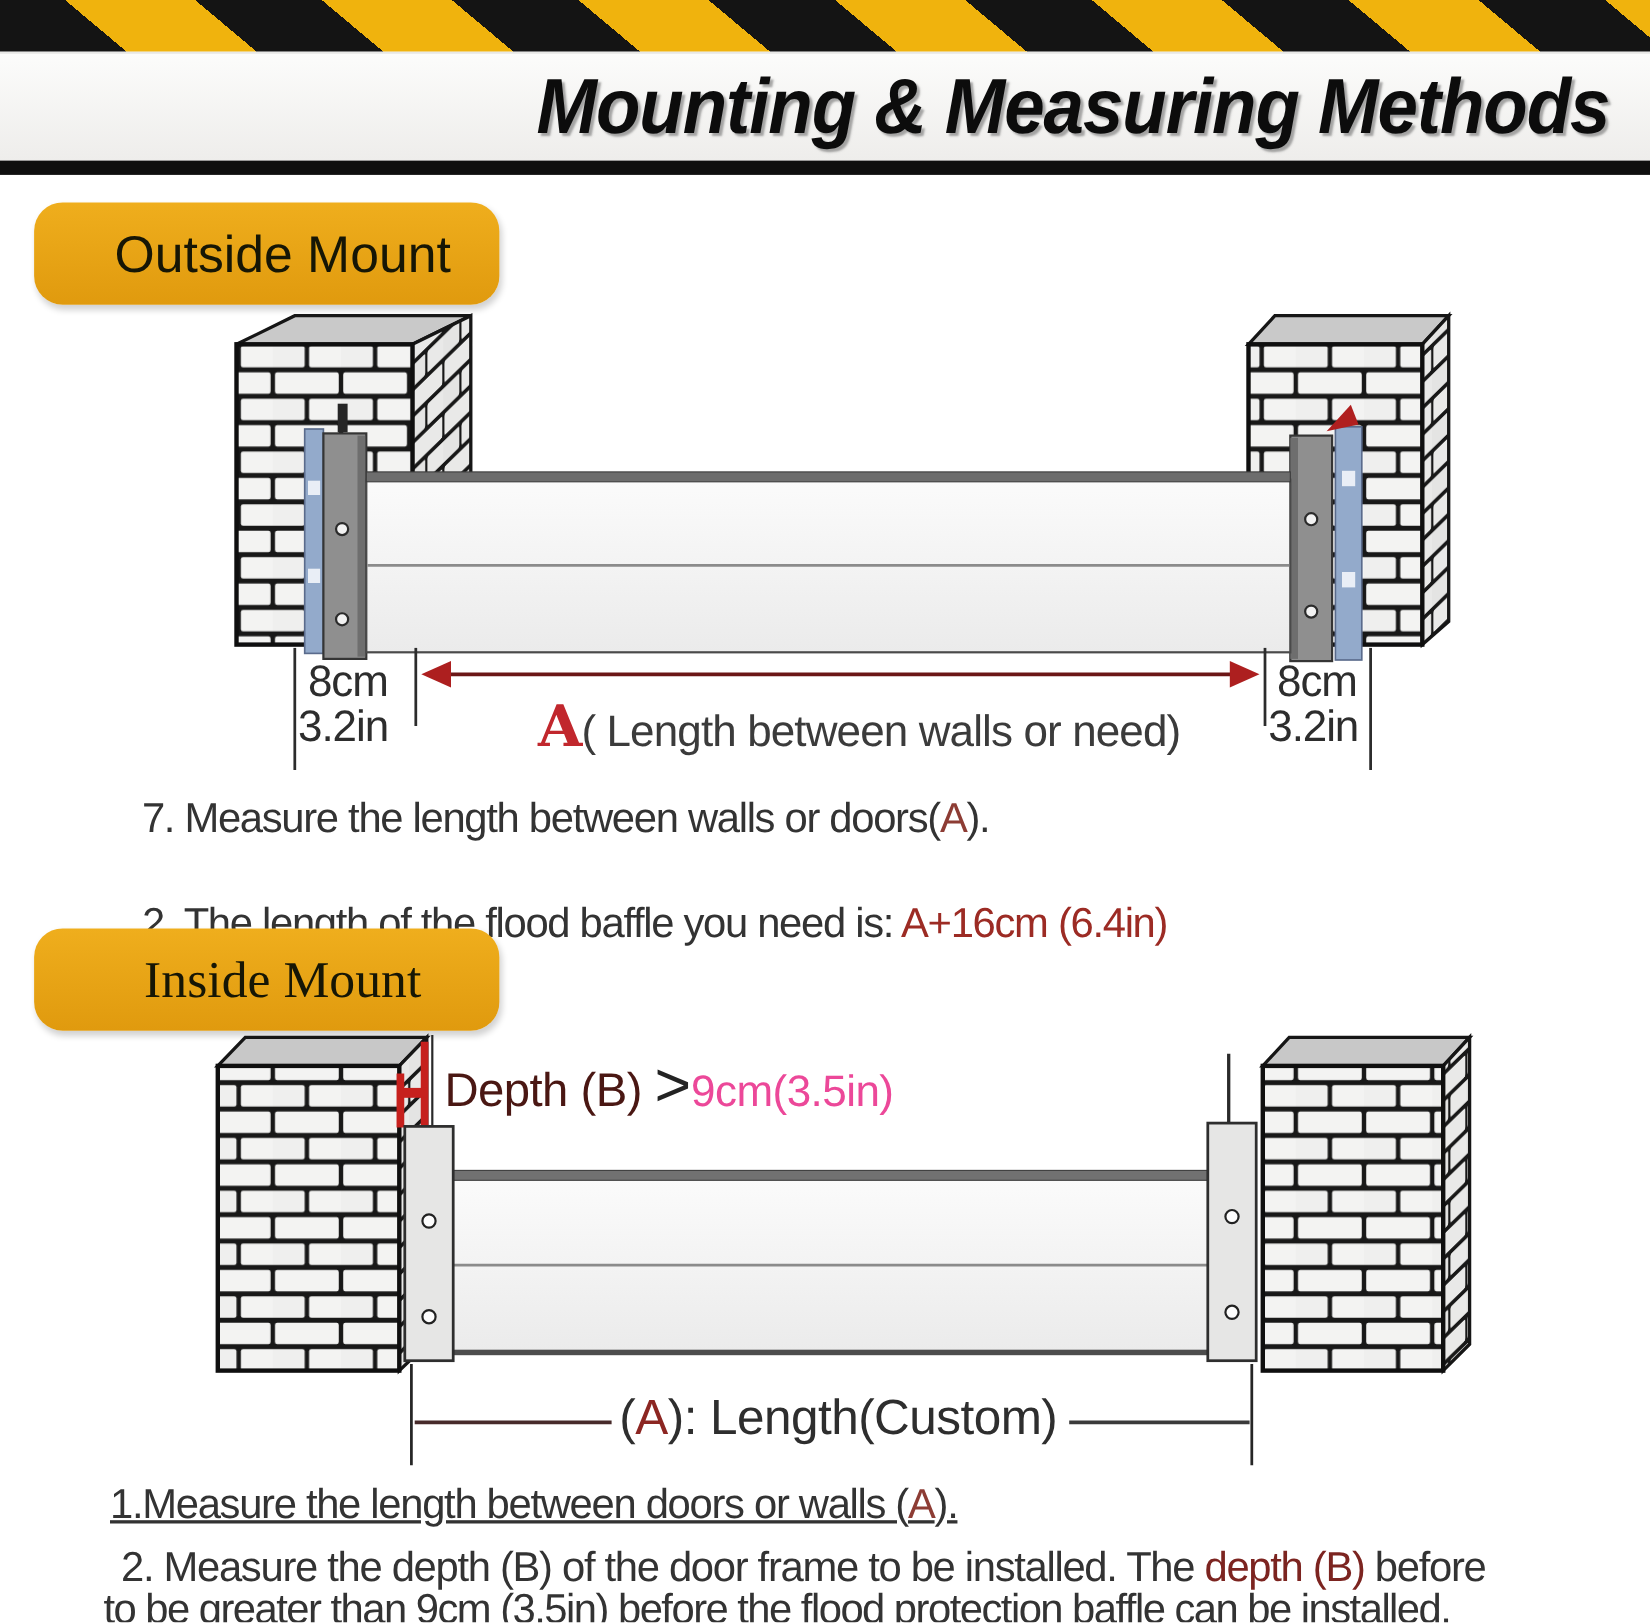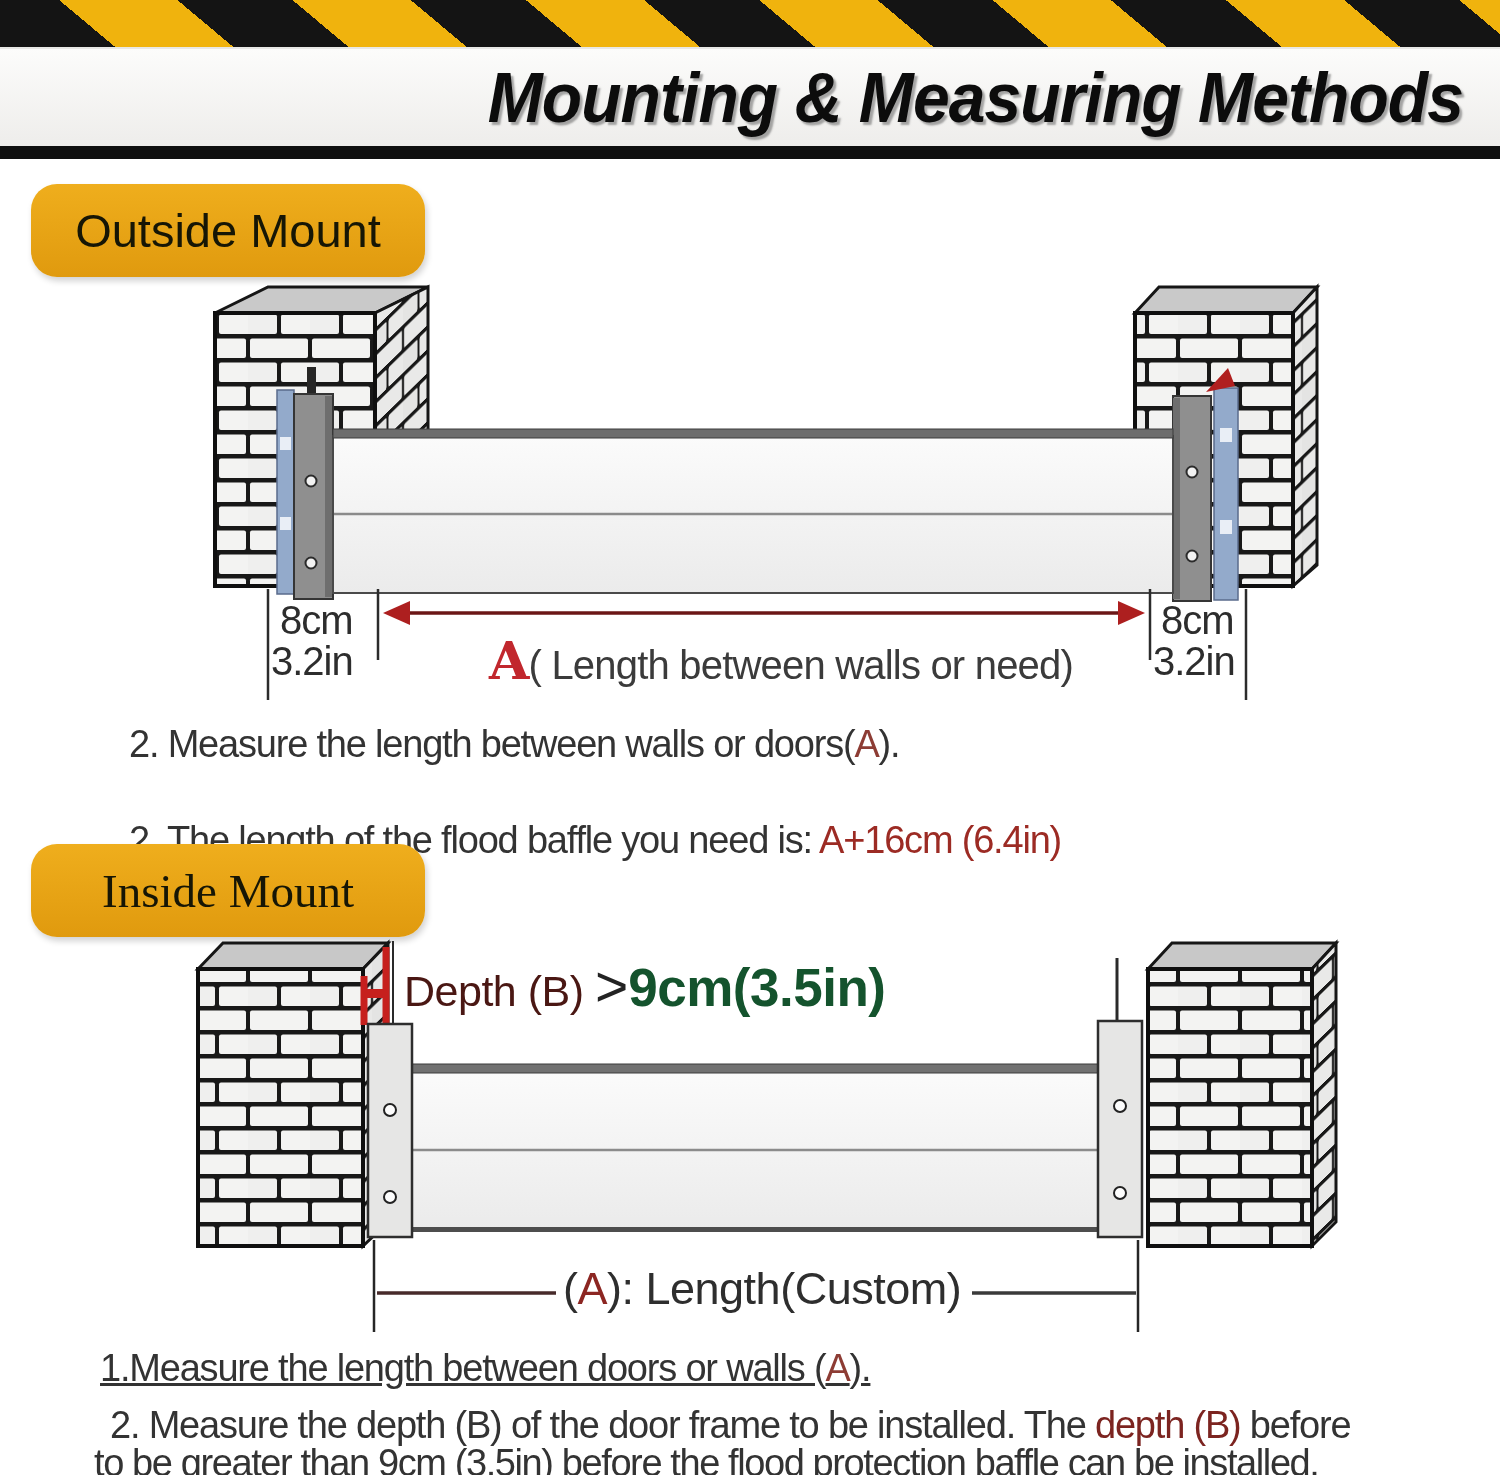--- a/index.html
+++ b/index.html
@@ -13,21 +13,21 @@
   .title-band{position:absolute;top:49px;left:0;width:1500px;height:97px;
       background:linear-gradient(#fcfcfb,#eeedeb);display:flex;align-items:center;justify-content:flex-end;font-style:italic;}
   .title-band h1{margin:0;font-size:71px;font-weight:bold;color:#0c0c0c;white-space:nowrap;
       transform:scaleX(0.93);letter-spacing:-1px;text-shadow:3px 3px 2px rgba(110,110,110,0.6);}
   .black-bar{position:absolute;top:146px;left:0;width:1500px;height:13px;background:#0f0f0f;}
 
   
   .badge{position:absolute;left:31px;width:394px;height:93px;border-radius:26px;
       background:linear-gradient(180deg,#efae1d,#e09a0e);
       display:flex;align-items:center;justify-content:center;
-      font-size:47px;color:#161605;box-shadow:2px 4px 6px rgba(0,0,0,0.18);}
+      font-size:47px;color:#161605;box-shadow:2px 4px 6px rgba(0,0,0,0.18);padding-left:29px;}
   .badge.outside{top:184px;}
   .badge.inside{top:844px;font-family:Liberation Serif, serif;}
 
   
   svg.diagram{position:absolute;left:0;}
   #diagram-outside{top:280px;width:1500px;height:430px;}
   #diagram-inside{top:935px;width:1500px;height:400px;}
 
   
   .dim{position:absolute;color:#2d2d2d;font-size:40px;line-height:1;letter-spacing:-1px;white-space:nowrap;}
@@ -44,21 +44,21 @@
   .step{position:absolute;font-size:38px;letter-spacing:-1.2px;color:#333333;white-space:nowrap;}
   #out-step1{left:129px;top:723px;}
   #out-step2{left:129px;top:775px;margin-top:44px;}
   .em-a{color:#8d3c34;}
   .em-red{color:#9c2b24;}
   .em-maroon{color:#7c2420;}
 
   #depth-note{position:absolute;left:404px;top:953px;white-space:nowrap;}
   #depth-note .depth-label{font-size:43px;color:#4a1713;letter-spacing:-0.5px;}
   #depth-note .depth-gt{font-size:57px;color:#232323;}
-  #depth-note .depth-value{font-size:53px;color:#14532d;letter-spacing:-0.5px;font-weight:bold;}
+  #depth-note .depth-value{font-size:40px;color:#ec4899;letter-spacing:-0.5px;}
 
   #length-label{position:absolute;left:563px;top:1263px;font-size:45px;color:#2e2e2e;
       letter-spacing:-0.5px;white-space:nowrap;}
   #length-label .letter{color:#8c2622;}
 
   #in-step1{left:100px;top:1347px;text-decoration:underline;}
   #in-step2{left:110px;top:1404px;}
   #in-step2b{left:94px;top:1442px;letter-spacing:-1.4px;}
 </style>
 </head>
@@ -145,21 +145,21 @@
     </g>
   </svg>
 
   <div class="dim" id="out-left-cm">8cm</div>
   <div class="dim" id="out-left-in">3.2in</div>
   <div class="dim" id="out-right-cm">8cm</div>
   <div class="dim" id="out-right-in">3.2in</div>
 
   <div class="arrow-label"><span class="letter">A</span><span>( Length between walls or need)</span></div>
 
-  <div class="step" id="out-step1"><span>2. Measure the length between walls or doors(</span><span class="em-a">A</span><span>).</span></div>
+  <div class="step" id="out-step1"><span>7. Measure the length between walls or doors(</span><span class="em-a">A</span><span>).</span></div>
   <div class="step" id="out-step2"><span>2. The length of the flood baffle you need is: </span><span class="em-red">A+16cm (6.4in)</span></div>
 
   <div class="badge inside">Inside Mount</div>
 
   <svg id="diagram-inside" class="diagram" viewBox="0 935 1500 400">
     <defs>
       <pattern id="bf2" width="62" height="48" patternUnits="userSpaceOnUse">
         <rect width="62" height="48" fill="#181818"></rect>
         <rect x="2" y="2.5" width="58" height="19.5" rx="2" fill="#f3f3f2"></rect>
         <rect x="-29" y="26.5" width="58" height="19.5" rx="2" fill="#efefee"></rect>

